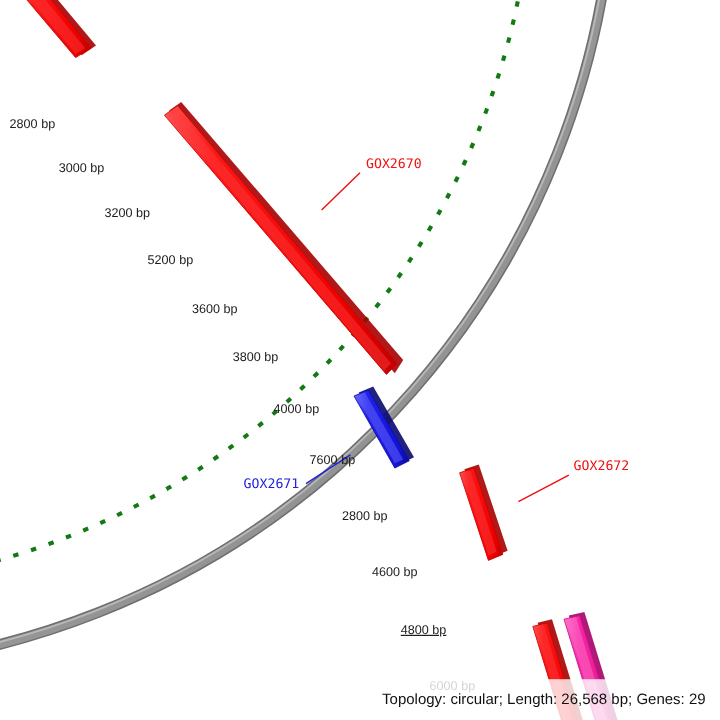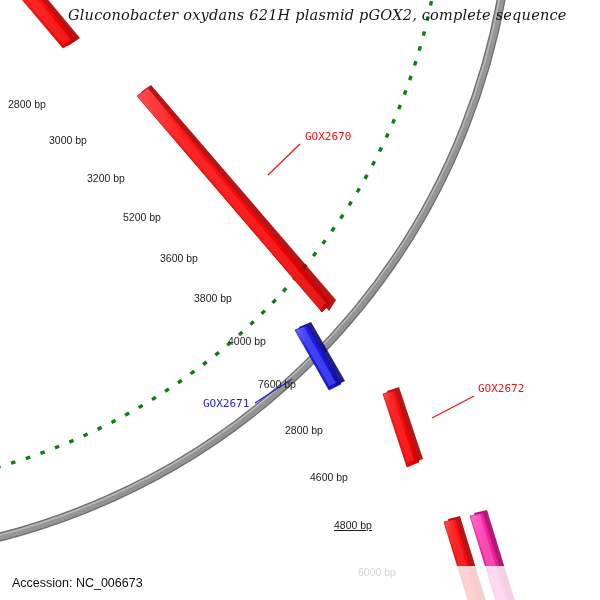--- a/index.html
+++ b/index.html
@@ -147,36 +147,35 @@
       <path d="M 474 513 L 487 510 L 519 614 L 506 618 Z" fill="#a8006a" opacity="0.9"></path>
       <path d="M 470 516 L 483 513 L 515 617 L 502 620 Z" fill="url(#gradMagenta)" stroke="#c80f80" stroke-width="0.7"></path>
       <path d="M 472 516 L 480 514 L 510 614 L 502 617 Z" fill="#ff6fc6" opacity="0.5"></path>
     </g>
 
     <line x1="300" y1="144" x2="268" y2="175" stroke="#ee1111" stroke-width="1.2"></line>
     <line x1="255" y1="403" x2="292" y2="379" stroke="#2121dd" stroke-width="1.2"></line>
     <line x1="474" y1="396" x2="432" y2="418" stroke="#ee1111" stroke-width="1.2"></line>
   </svg>
 
-  <div class="title">Gluconobacter oxydans 621H plasmid pGOX2, complete sequence</div>
 
   <div class="tick-label" style="left:8px;top:98px;">2800 bp</div>
   <div class="tick-label" style="left:49px;top:134px;">3000 bp</div>
   <div class="tick-label" style="left:87px;top:172px;">3200 bp</div>
   <div class="tick-label" style="left:123px;top:211px;">5200 bp</div>
   <div class="tick-label" style="left:160px;top:252px;">3600 bp</div>
   <div class="tick-label" style="left:194px;top:292px;">3800 bp</div>
   <div class="tick-label" style="left:228px;top:335px;">4000 bp</div>
   <div class="tick-label" style="left:258px;top:378px;">7600 bp</div>
   <div class="tick-label" style="left:285px;top:424px;">2800 bp</div>
   <div class="tick-label" style="left:310px;top:471px;">4600 bp</div>
   <div class="tick-label" style="left:334px;top:519px;text-decoration:underline;">4800 bp</div>
   <div class="tick-label" style="left:358px;top:566px;">6000 bp</div>
 
   <div class="gene-label red" style="left:305px;top:130px;text-align:center;">GOX2670</div>
   <div class="gene-label blue" style="left:203px;top:397px;">GOX2671</div>
   <div class="gene-label red" style="left:478px;top:382px;">GOX2672</div>
 
   <div class="statusbar">
-    <div class="status-left">Accession: NC_006673</div>
+    <div class="status-right">Topology: circular; Length: 26,568 bp; Genes: 29</div>
   </div>
 
 </div>
 
 </body></html>

